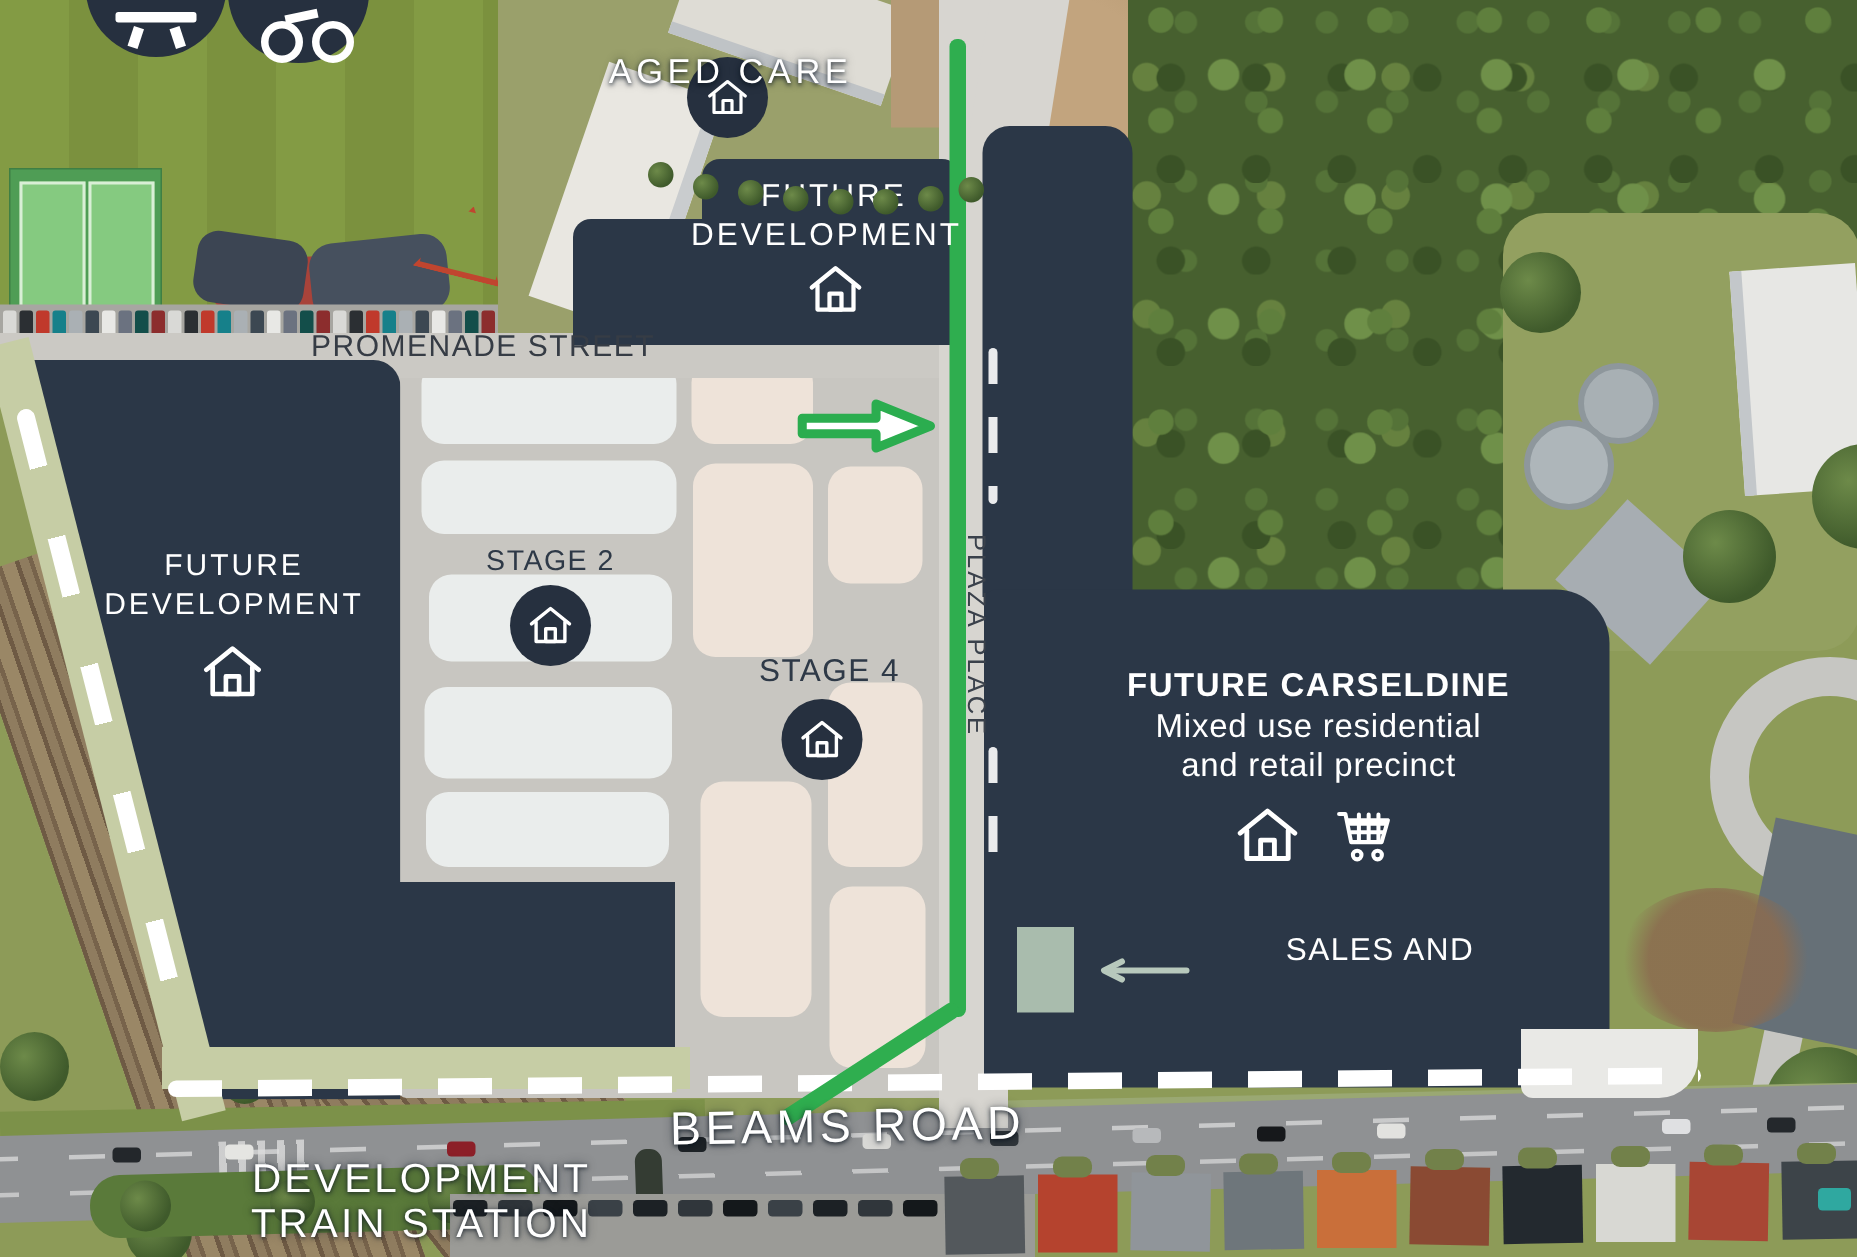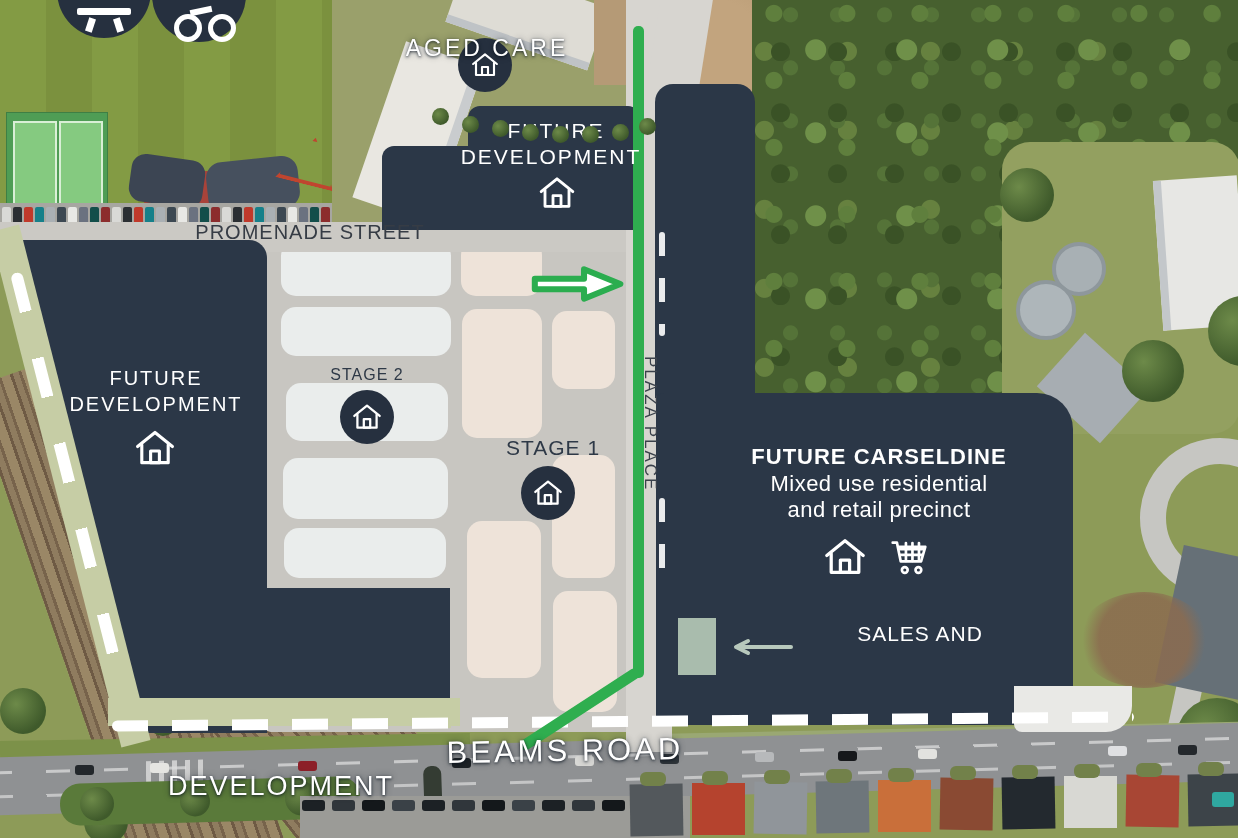--- a/index.html
+++ b/index.html
@@ -334,41 +334,42 @@
     <svg width="104" height="38" viewBox="0 0 110 44">
       <polygon points="5,16 62,16 62,5 104,22 62,39 62,28 5,28" fill="#ffffff" stroke="#2bad4f" stroke-width="7" stroke-linejoin="round"></polygon>
     </svg>
   </div>
 
   <div class="lbl white photo" style="left:487px;top:16px;font-size:23px;letter-spacing:3px;margin-top:32px;">AGED CARE</div>
 
   <div class="lbl white" style="left:556px;top:131px;font-size:21px;letter-spacing:2px;">FUTURE</div>
   <div class="lbl white" style="left:551px;top:157px;font-size:21px;letter-spacing:2px;">DEVELOPMENT</div>
 
-  <div class="lbl" style="left:310px;top:232px;font-size:20px;color:#363c45;font-weight:500;">PROMENADE STREET</div>
+  <div class="lbl" style="left:322px;top:232px;font-size:20px;color:#363c45;font-weight:500;">PROMENADE STREET</div>
 
 
   <div class="lbl white" style="left:156px;top:378px;font-size:20px;letter-spacing:2px;">FUTURE</div>
   <div class="lbl white" style="left:156px;top:404px;font-size:20px;letter-spacing:2px;">DEVELOPMENT</div>
 
-  <div class="lbl navytxt" style="left:367px;top:375px;font-size:16px;font-weight:500;">STAGE 2</div>
-  <div class="lbl navytxt" style="left:553px;top:448px;font-size:21px;font-weight:500;">STAGE 1</div>
+  <div class="lbl navytxt" style="left:367px;top:375px;font-size:19px;font-weight:500;">STAGE 2</div>
+  <div class="lbl navytxt" style="left:553px;top:448px;font-size:21px;font-weight:500;">STAGE 4</div>
 
   <div class="abs" style="left:640px;top:356px;height:160px;writing-mode:vertical-rl;text-orientation:mixed;
        font-size:17px;color:#3a414b;letter-spacing:2px;font-weight:500;">PLAZA PLACE</div>
 
   <div class="lbl white" style="left:879px;top:457px;font-size:22px;font-weight:600;letter-spacing:1px;">FUTURE CARSELDINE</div>
   <div class="lbl white" style="left:879px;top:484px;font-size:22px;letter-spacing:.5px;">Mixed use residential</div>
   <div class="lbl white" style="left:879px;top:510px;font-size:22px;letter-spacing:.5px;">and retail precinct</div>
 
   <div class="lbl white" style="left:920px;top:634px;font-size:21px;letter-spacing:1px;font-weight:500;">SALES AND</div>
 
   <div class="lbl white photo" style="left:565px;top:751px;font-size:31px;letter-spacing:3px;font-weight:500;transform:translate(-50%,-50%) rotate(-1deg);">BEAMS ROAD</div>
 
   <div class="lbl white photo" style="left:281px;top:786px;font-size:27px;letter-spacing:2px;font-weight:500;">DEVELOPMENT</div>
+  <div class="lbl white photo" style="left:281px;top:816px;font-size:27px;letter-spacing:2px;font-weight:500;">TRAIN STATION</div>
 
 <div class="tree" style="left: 432px; top: 108px; width: 17px; height: 17px;"></div>
     <div class="tree" style="left: 462px; top: 116px; width: 17px; height: 17px;"></div>
     <div class="tree" style="left: 492px; top: 120px; width: 17px; height: 17px;"></div>
     <div class="tree" style="left: 522px; top: 124px; width: 17px; height: 17px;"></div>
     <div class="tree" style="left: 552px; top: 126px; width: 17px; height: 17px;"></div>
     <div class="tree" style="left: 582px; top: 126px; width: 17px; height: 17px;"></div>
     <div class="tree" style="left: 612px; top: 124px; width: 17px; height: 17px;"></div>
     <div class="tree" style="left: 639px; top: 118px; width: 17px; height: 17px;"></div>
   </div>

